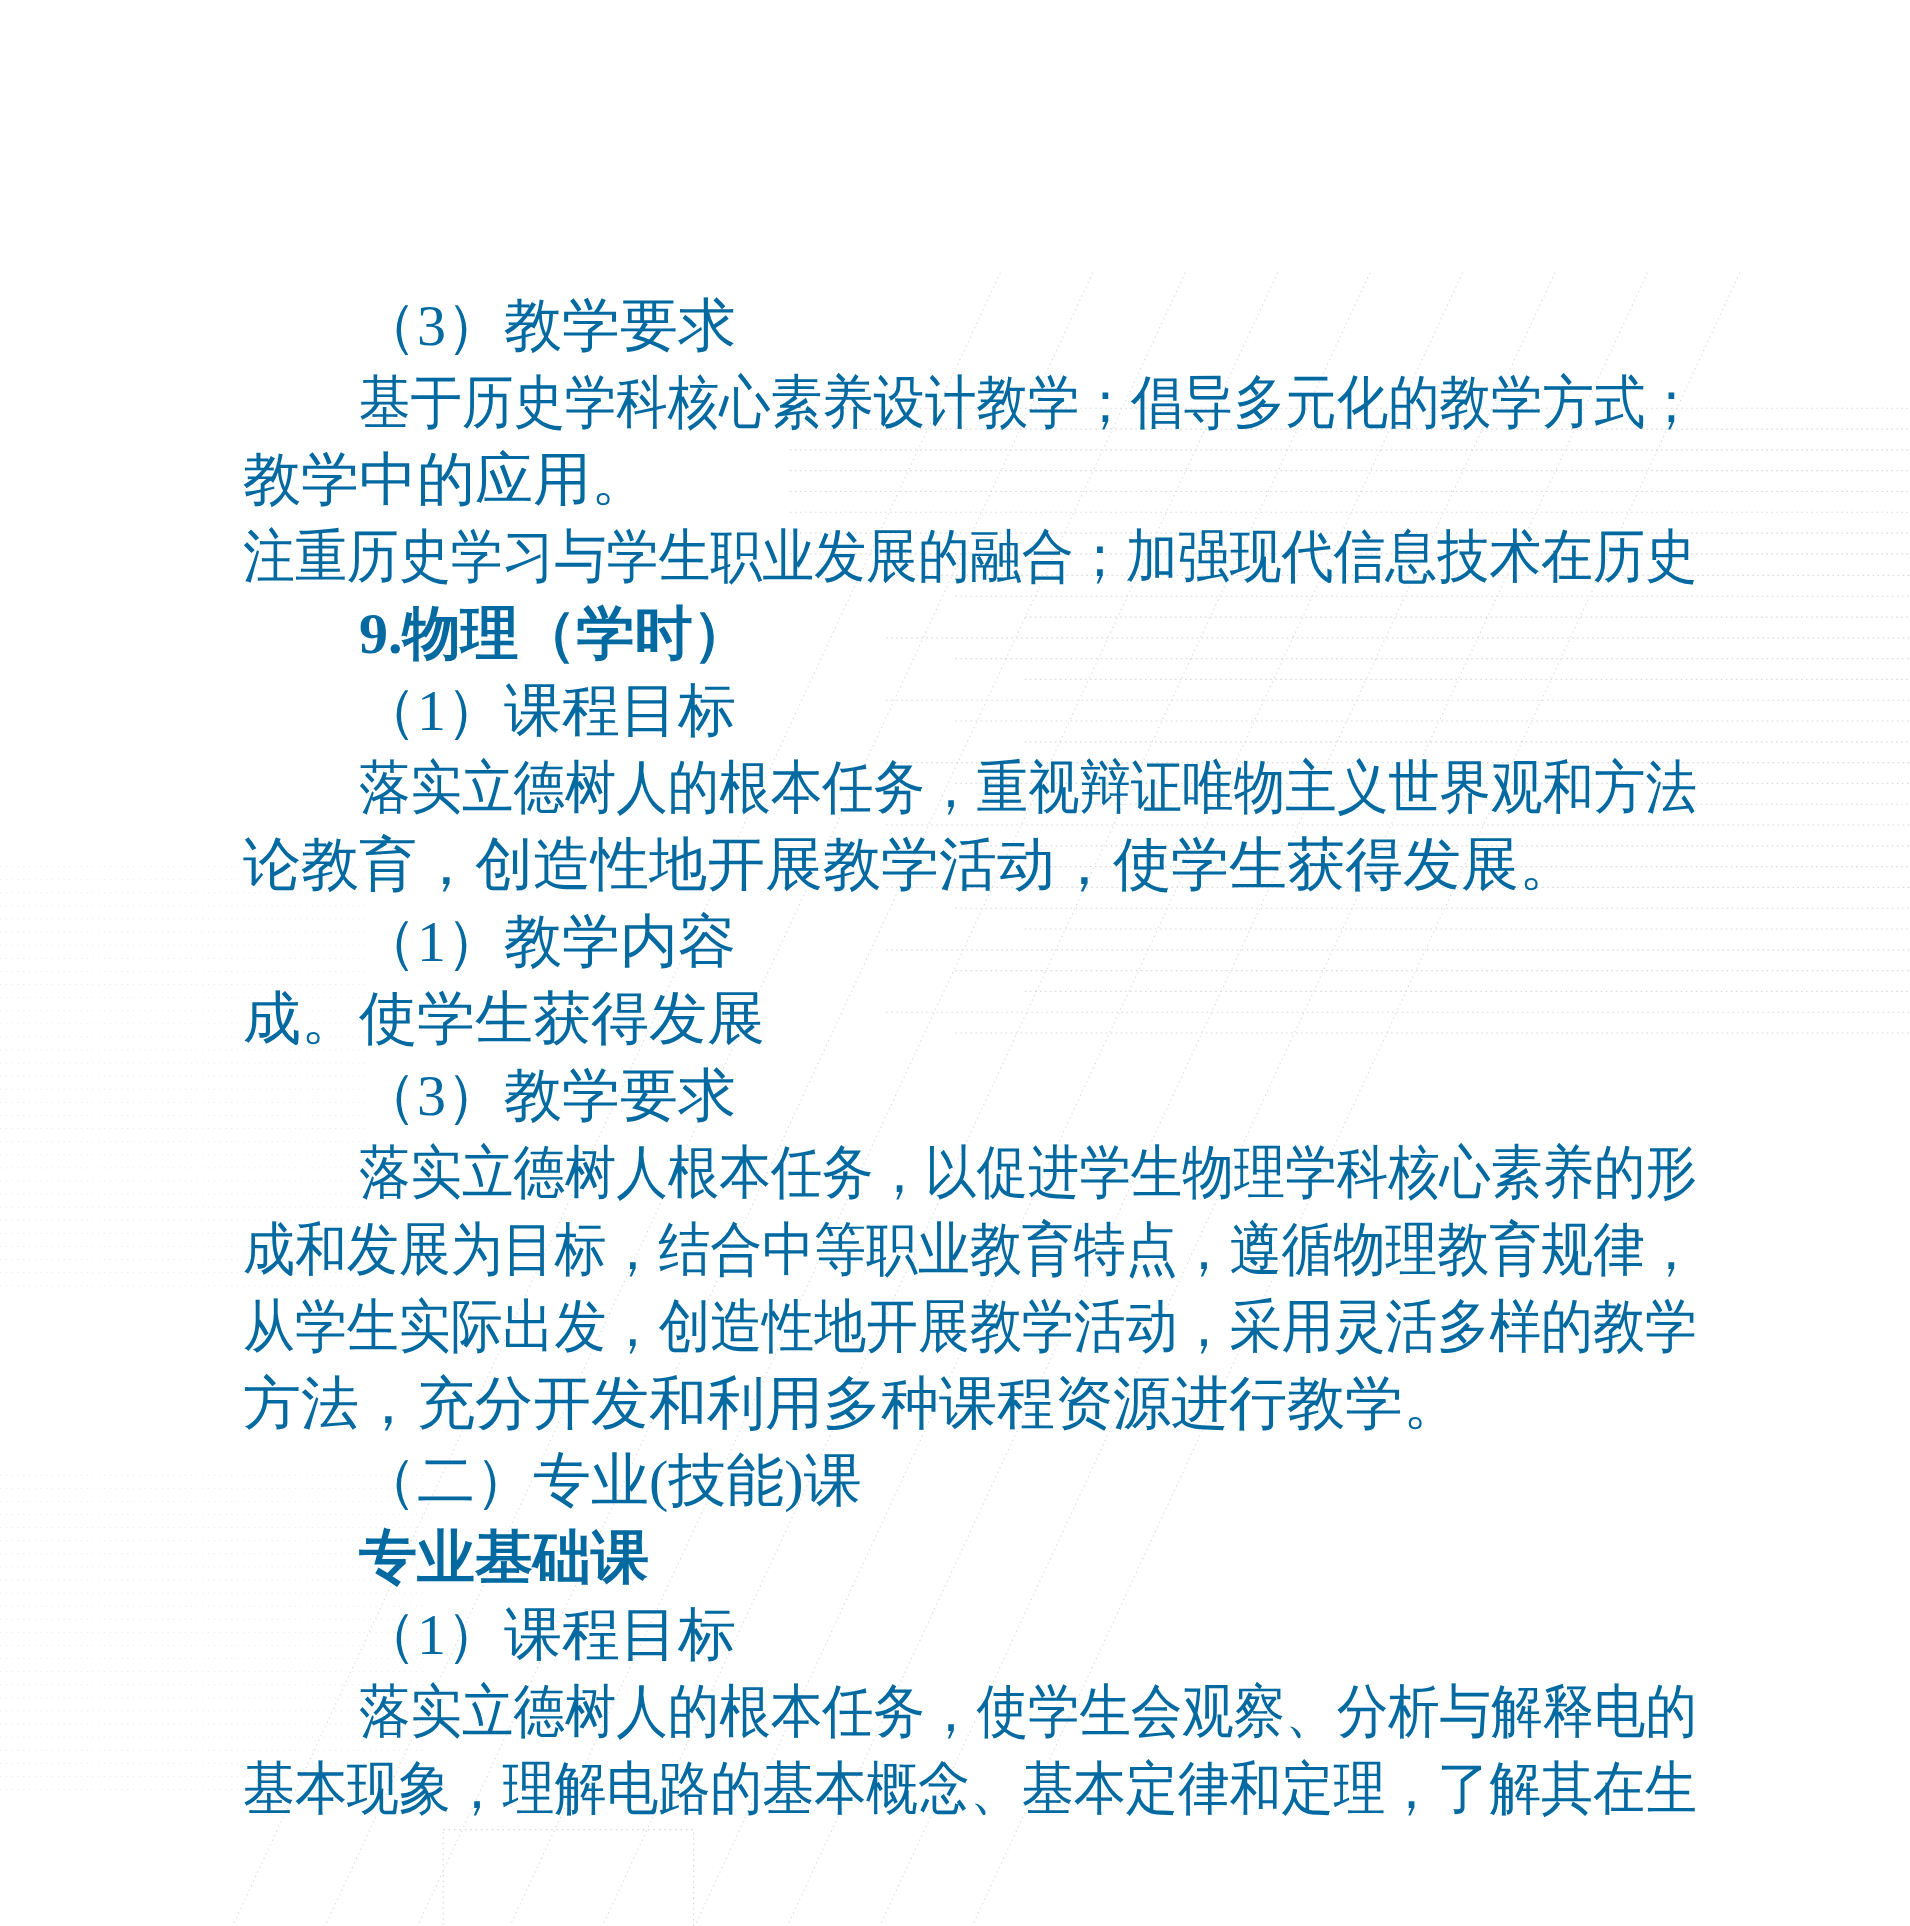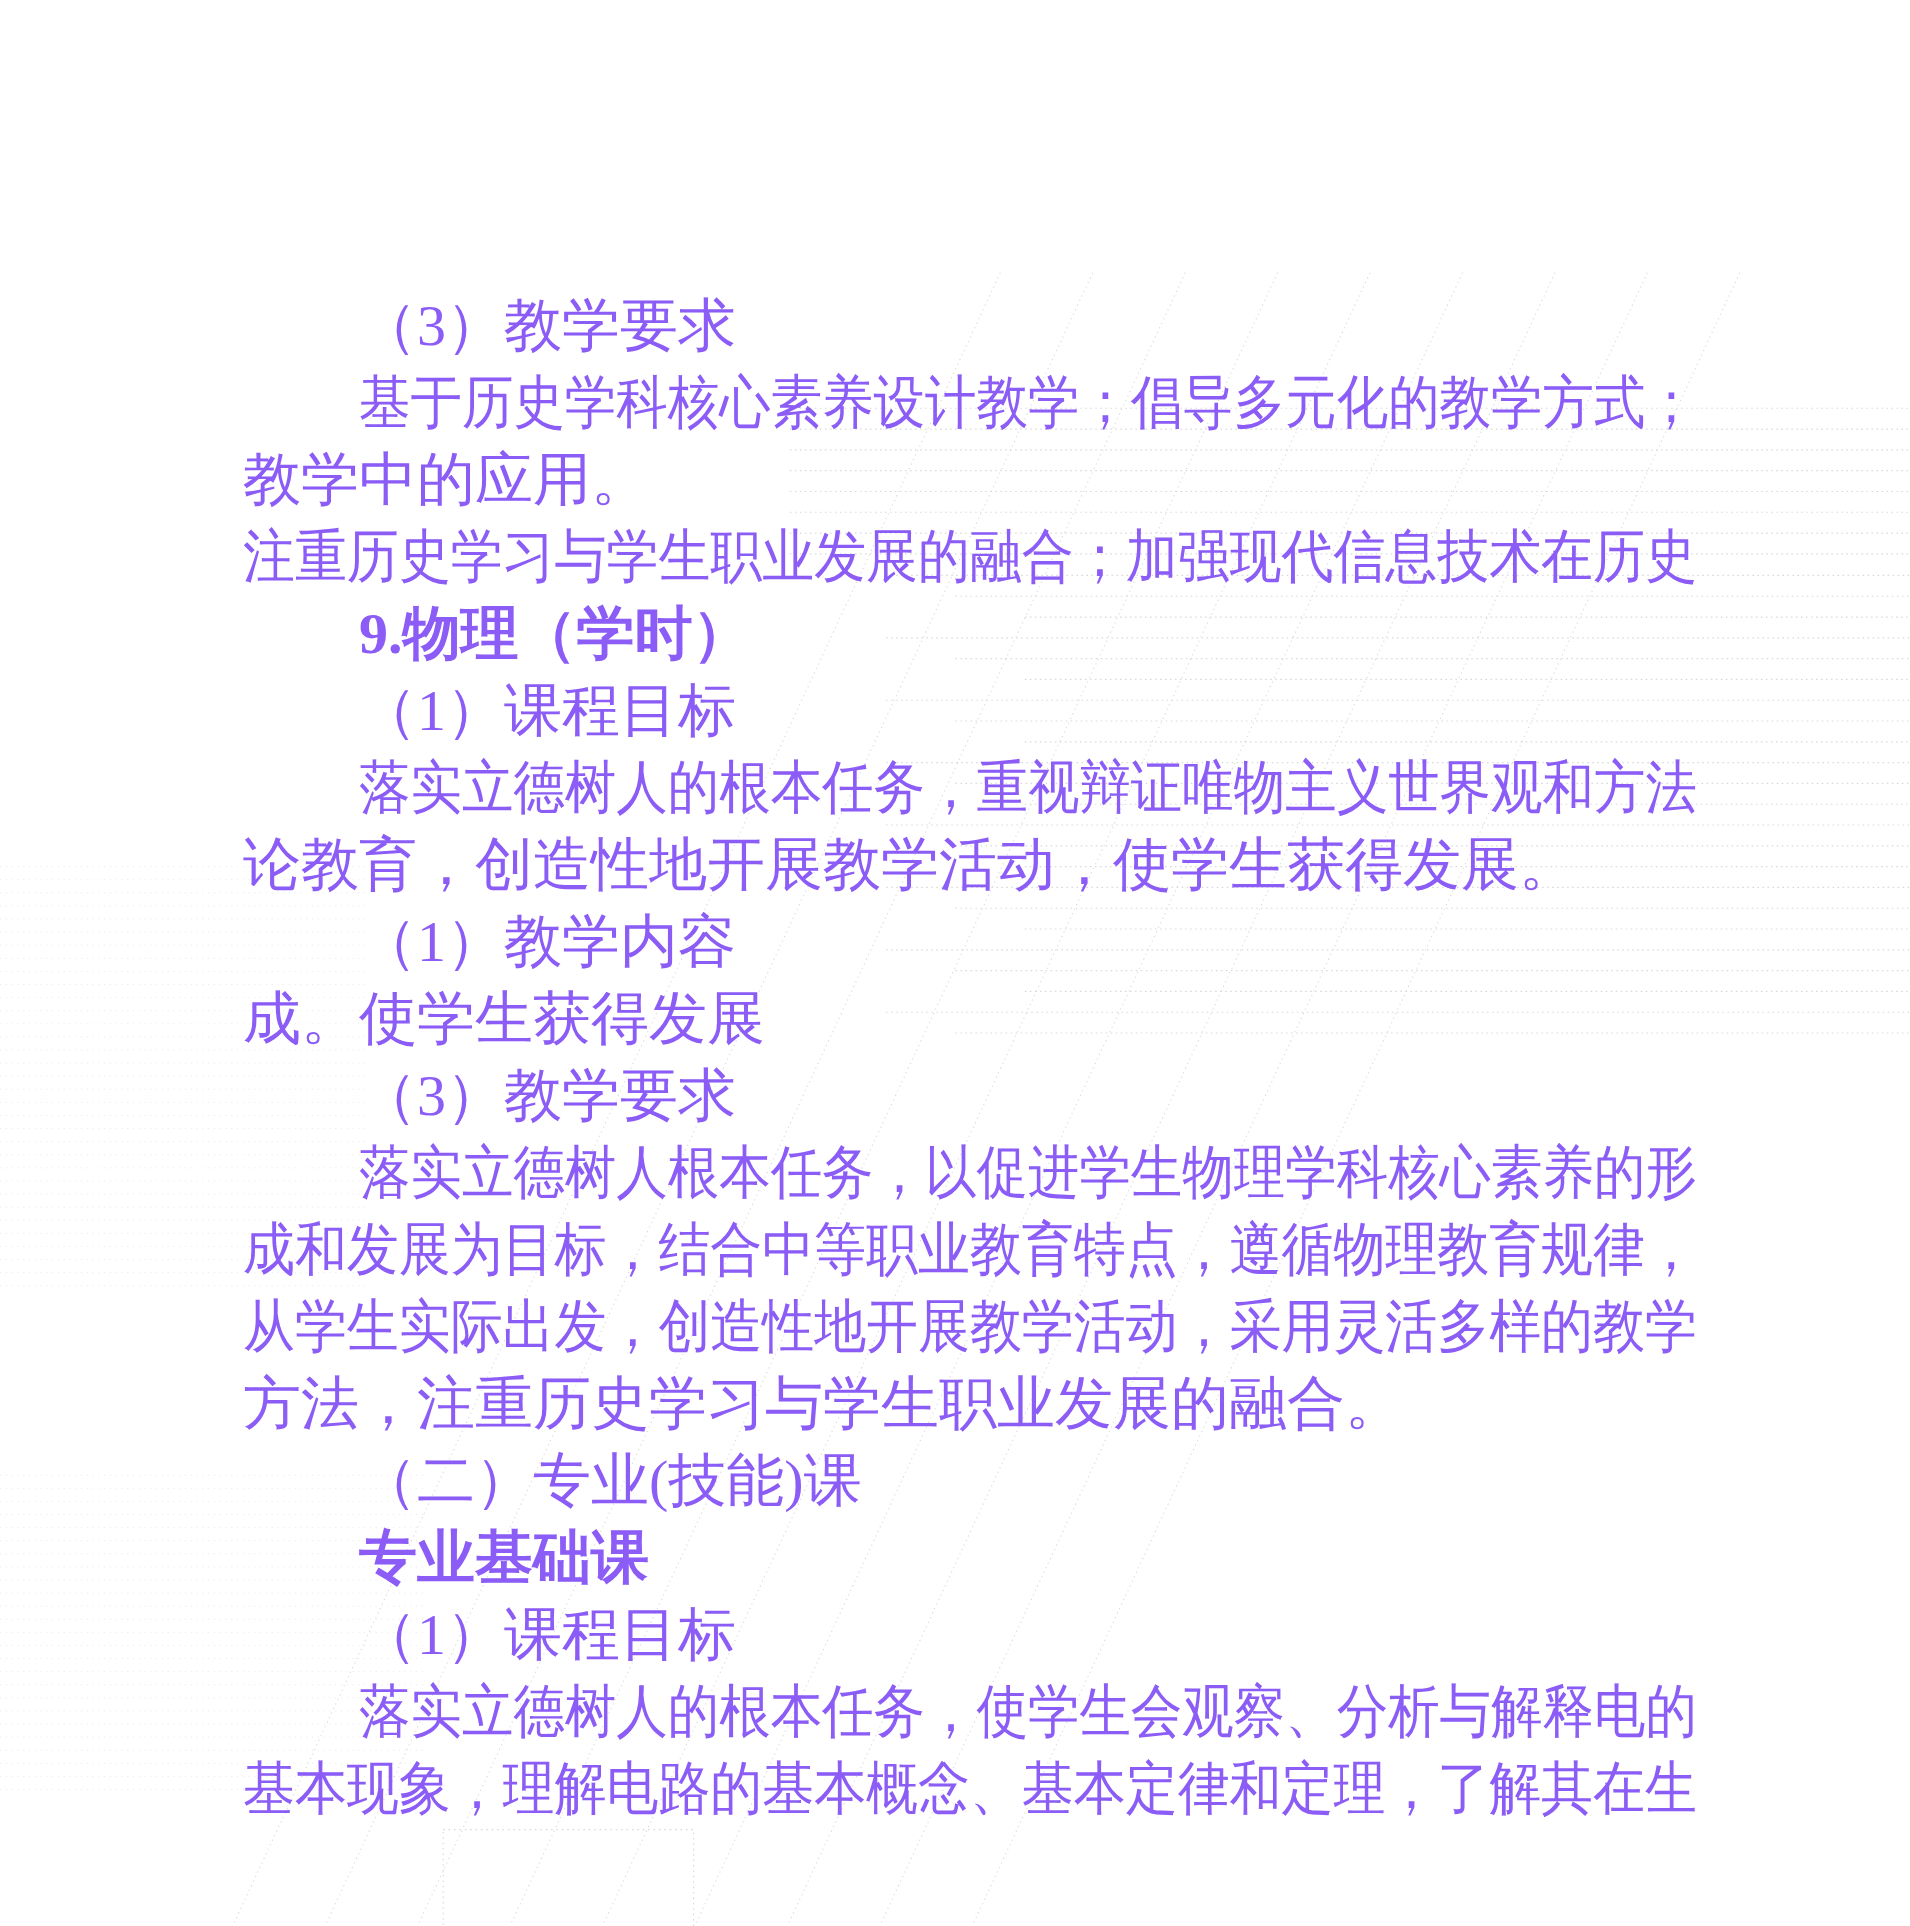--- a/index.html
+++ b/index.html
@@ -15,21 +15,21 @@
     position:absolute;left:0;top:0;width:1911px;height:2702px;
     pointer-events:none;
   }
   .doc-body{
     position:absolute;left:243px;top:287px;width:1448px;
   }
   .line{
     margin:0;padding:0;
     height:77px;line-height:77px;
     font-size:58px;
-    color:#8b5cf6;
+    color:#0369a1;
     white-space:nowrap;
   }
   .line .ink{display:inline-block;transform-origin:0 50%;}
   .line.indent{padding-left:116px;}
   .line.bold{font-weight:700;font-family:Liberation Serif, serif;}
 </style>
 </head>
 <body>
 
 <div class="page" style="background: rgb(255, 255, 255); color: rgb(0, 0, 0);">
@@ -157,21 +157,21 @@
       <p class="line indent bold"><span class="ink">9.物理（学时）</span></p>
       <p class="line indent"><span class="ink">（1）课程目标</span></p>
       <p class="line indent"><span class="ink" style="transform: scaleX(0.887179);">落实立德树人的根本任务，重视辩证唯物主义世界观和方法</span></p>
       <p class="line"><span class="ink">论教育，创造性地开展教学活动，使学生获得发展。</span></p>
       <p class="line indent"><span class="ink">（1）教学内容</span></p>
       <p class="line"><span class="ink">成。使学生获得发展</span></p>
       <p class="line indent"><span class="ink">（3）教学要求</span></p>
       <p class="line indent"><span class="ink" style="transform: scaleX(0.887179);">落实立德树人根本任务，以促进学生物理学科核心素养的形</span></p>
       <p class="line"><span class="ink" style="transform: scaleX(0.895238);">成和发展为目标，结合中等职业教育特点，遵循物理教育规律，</span></p>
       <p class="line"><span class="ink" style="transform: scaleX(0.895238);">从学生实际出发，创造性地开展教学活动，采用灵活多样的教学</span></p>
-      <p class="line"><span class="ink">方法，注重历史学习与学生职业发展的融合。</span></p>
+      <p class="line"><span class="ink">方法，充分开发和利用多种课程资源进行教学。</span></p>
       <p class="line indent"><span class="ink">（二）专业(技能)课</span></p>
       <p class="line indent bold"><span class="ink">专业基础课</span></p>
       <p class="line indent"><span class="ink">（1）课程目标</span></p>
       <p class="line indent"><span class="ink" style="transform: scaleX(0.887179);">落实立德树人的根本任务，使学生会观察、分析与解释电的</span></p>
       <p class="line"><span class="ink" style="transform: scaleX(0.895238);">基本现象，理解电路的基本概念、基本定律和定理，了解其在生</span></p>
     </main>
 
 </div>
 
 

